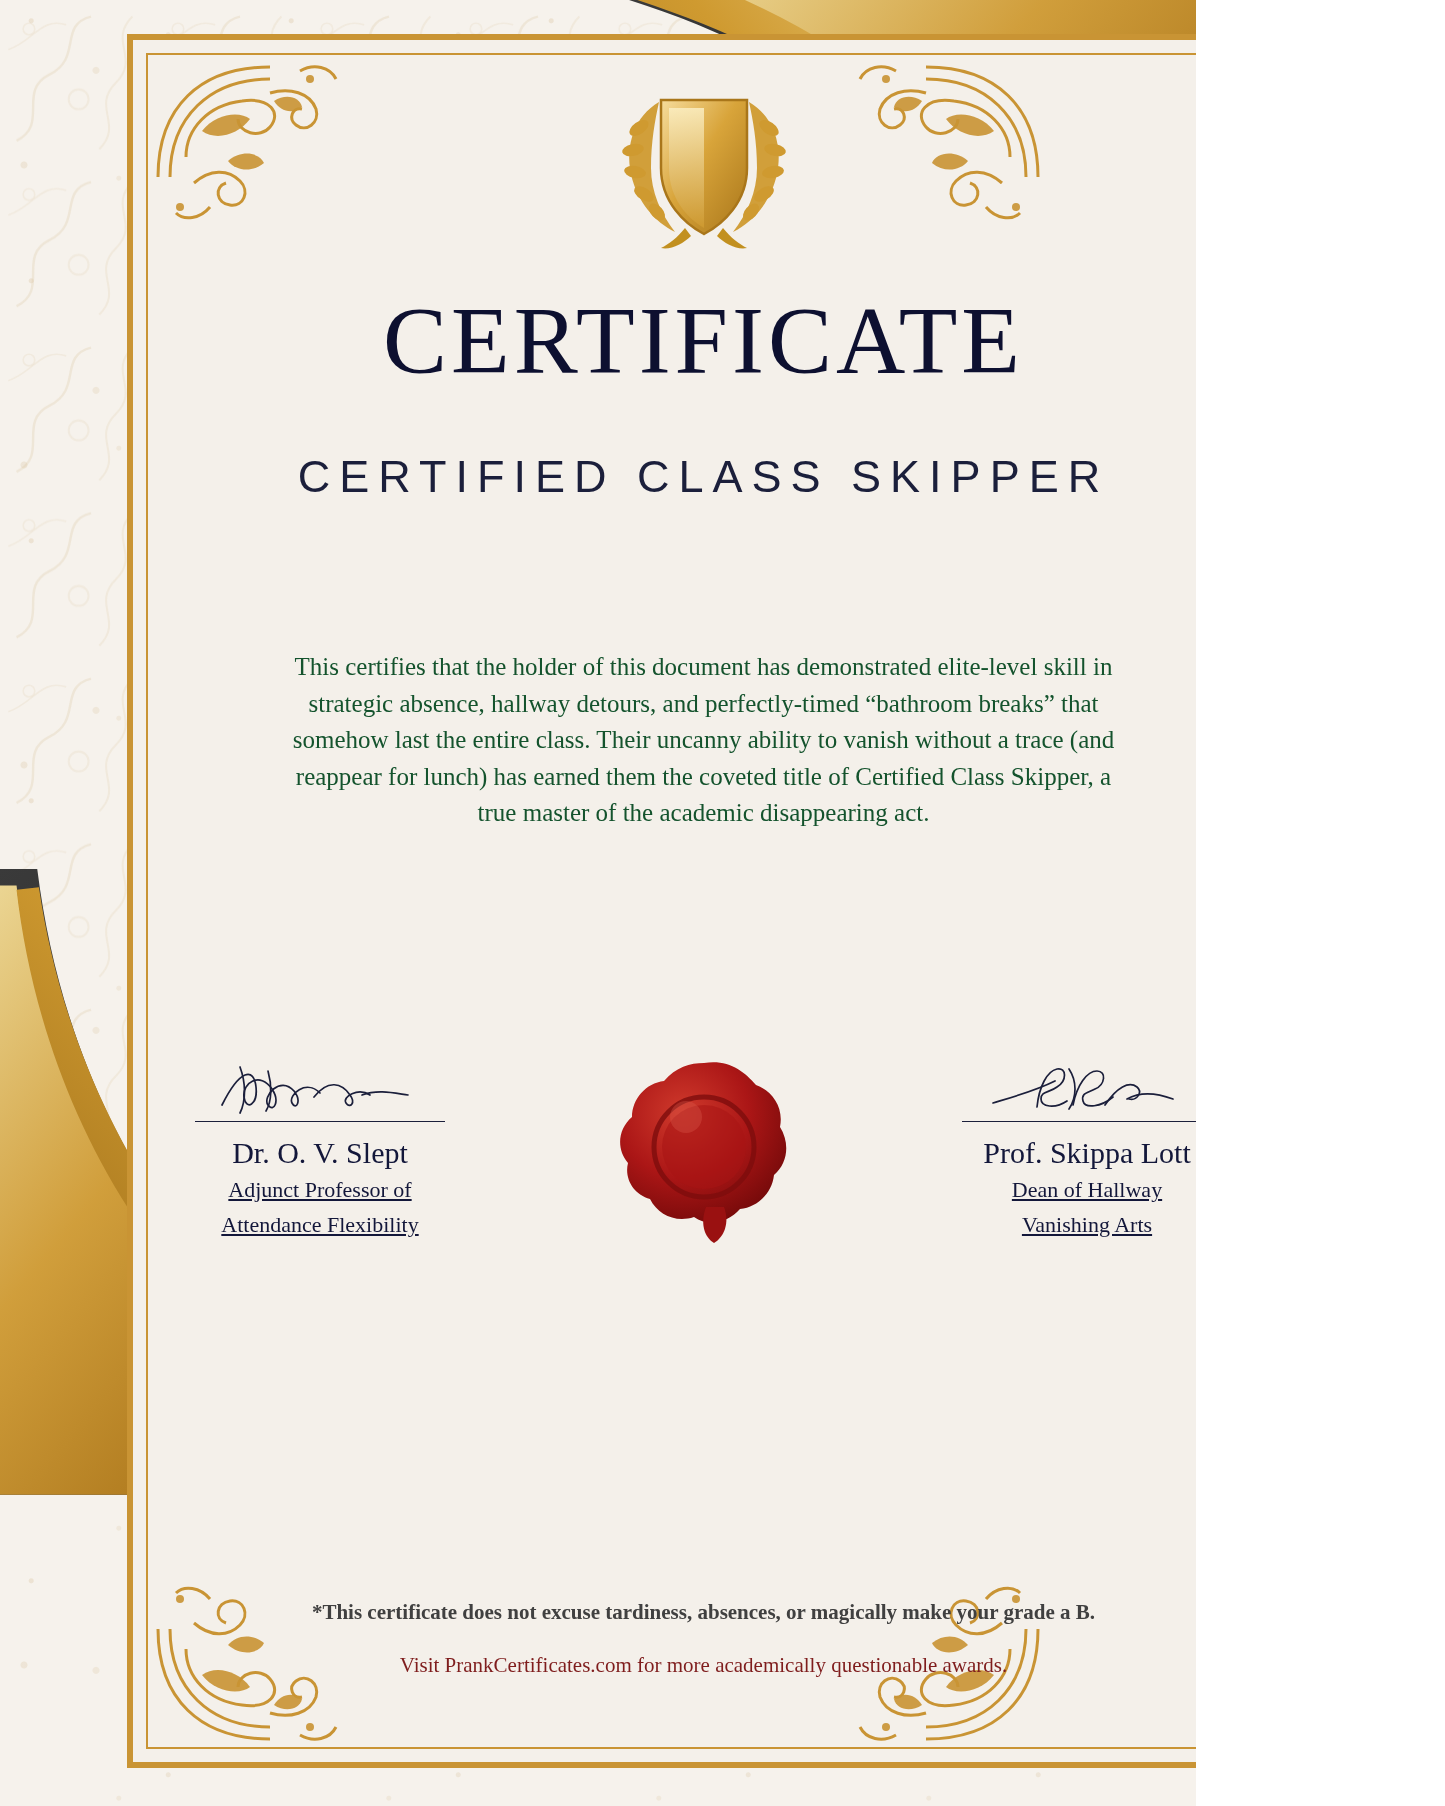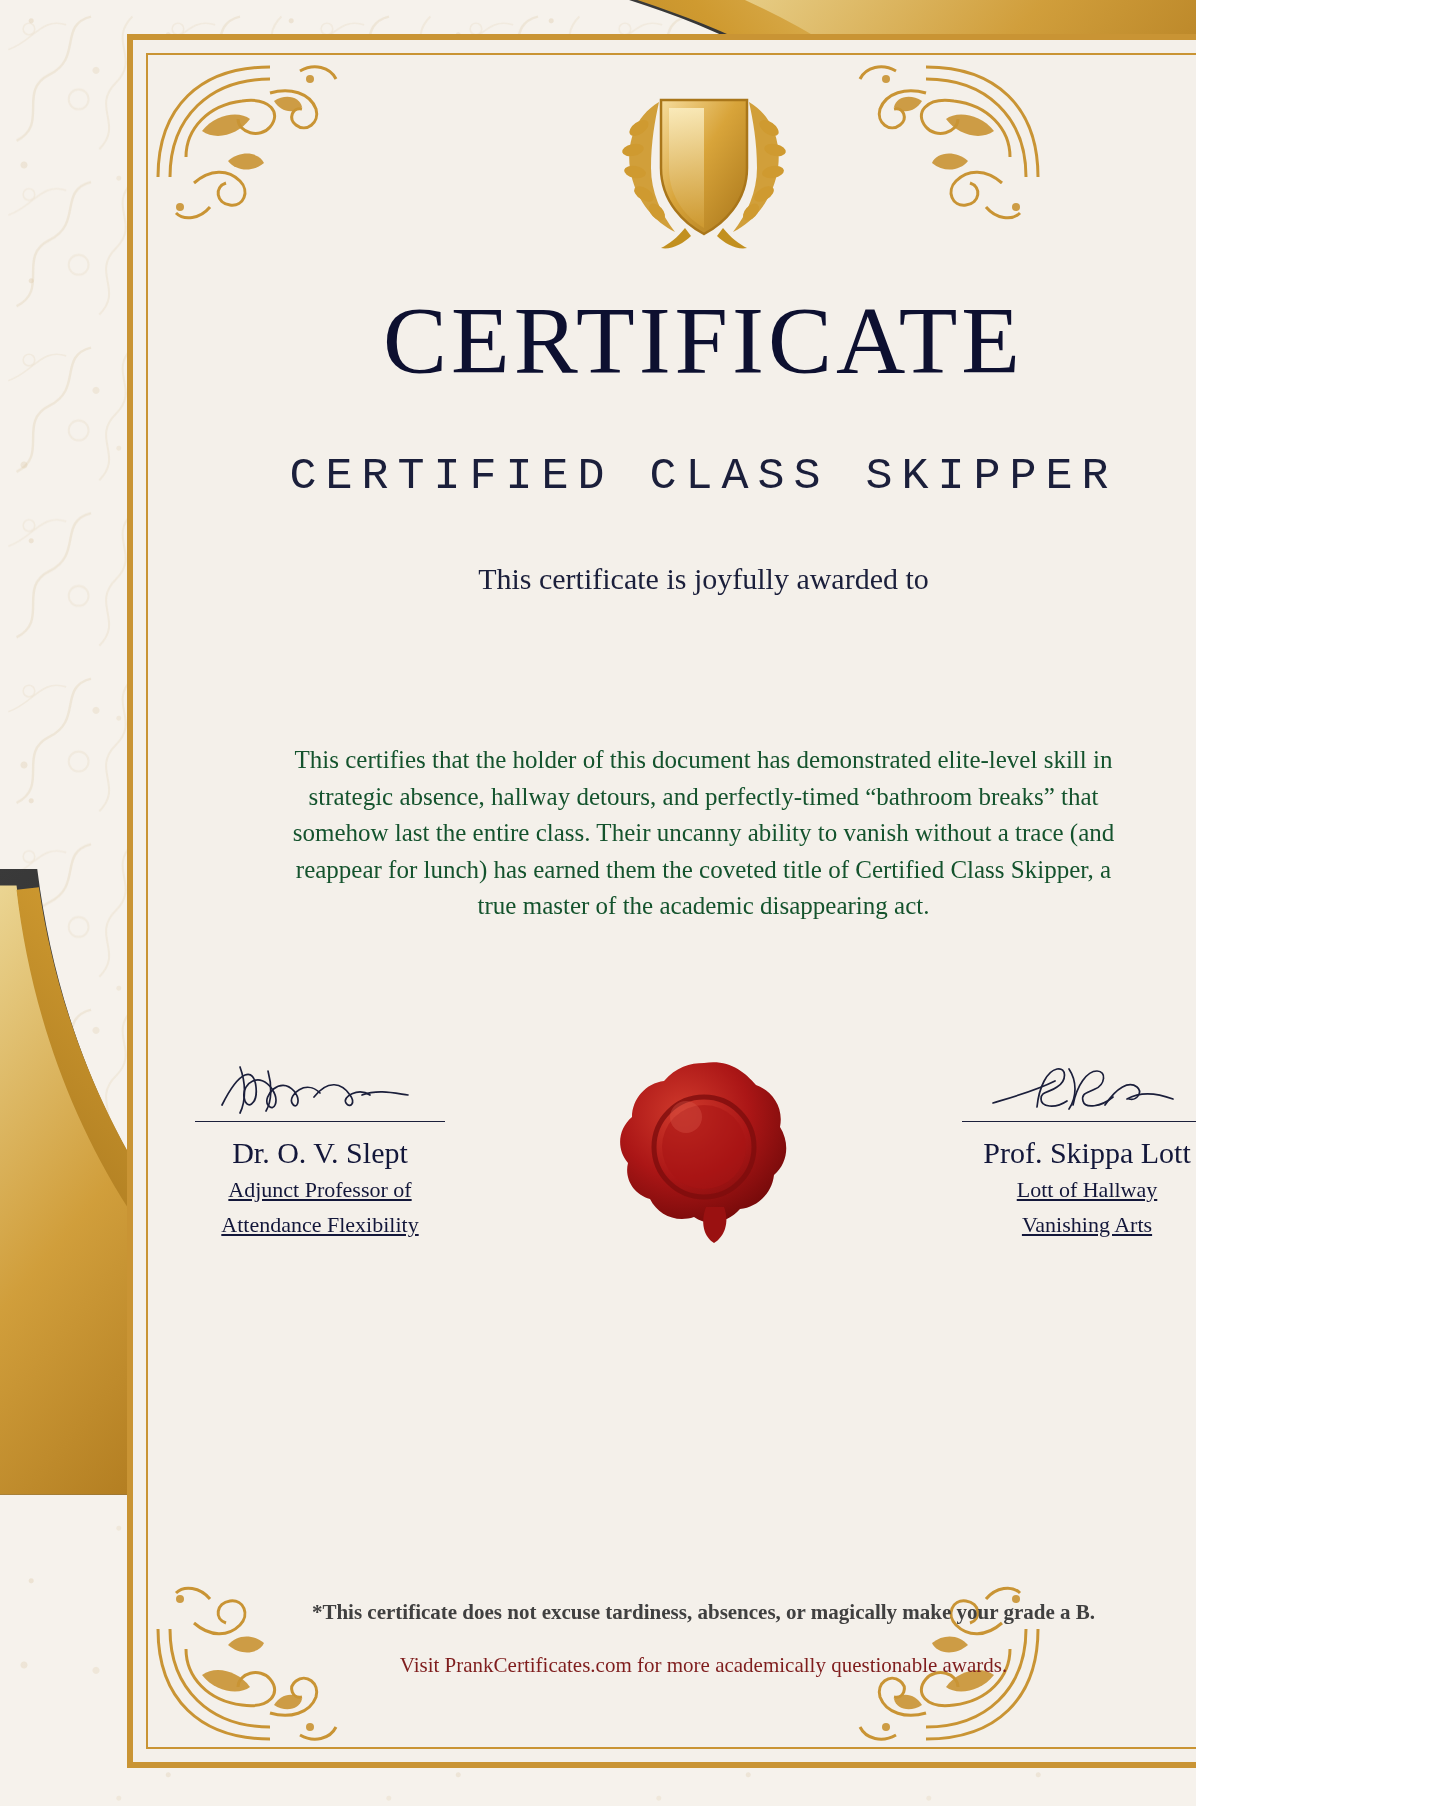--- a/index.html
+++ b/index.html
@@ -86,21 +86,21 @@
     font-family: "Liberation Serif", serif;
     font-size: 96px;
     letter-spacing: 4px;
     color: #0d1030;
     margin: 32px 0 0;
     font-weight: 400;
     line-height: 1;
   }
 
   .subtitle {
-    font-family: Liberation Mono, monospace;
+    font-family: Liberation Sans, sans-serif;
     font-size: 45px;
     letter-spacing: 9px;
     color: #1b1f3b;
     margin: 62px 0 0;
     font-weight: 400;
   }
 
   .awarded-to {
     font-family: "Liberation Serif", serif;
     font-size: 30px;
@@ -346,21 +346,20 @@
 
       <path d="M62,18 L148,18 L148,86 C148,120 124,142 105,152 C86,142 62,120 62,86 Z" fill="url(#shieldg)"></path>
       <path d="M70,26 L105,26 L105,146 C88,136 70,116 70,86 Z" fill="url(#shieldg2)" opacity="0.85"></path>
       <path d="M62,18 L148,18 L148,86 C148,120 124,142 105,152 C86,142 62,120 62,86 Z" fill="none" stroke="#a9761a" stroke-width="2.5"></path>
     </svg>
 
     <h1 class="title">CERTIFICATE</h1>
 
     <h2 class="subtitle">CERTIFIED CLASS SKIPPER</h2>
 
-    <p class="awarded-to">This certificate is joyfully awarded to</p>
 
     <div class="recipient-line"></div>
 
     <p class="body-text">This certifies that the holder of this document has demonstrated elite-level skill in strategic absence, hallway detours, and perfectly-timed “bathroom breaks” that somehow last the entire class. Their uncanny ability to vanish without a trace (and reappear for lunch) has earned them the coveted title of Certified Class Skipper, a true master of the academic disappearing act.</p>
   </div>
 
   <div class="sig-row">
 
     <div class="sig-block">
       <div class="sig-mark">
@@ -405,21 +404,21 @@
             <path d="M60,46 C62,26 70,10 80,8 C90,6 90,20 80,26 C72,32 64,30 64,38 C64,46 78,48 90,40"></path>
             <path d="M96,44 C100,24 110,10 120,10 C130,10 128,24 118,28 C110,32 104,32 106,40 C108,48 124,46 136,36"></path>
             <path d="M128,44 C140,26 152,20 160,26 C166,31 160,40 152,38"></path>
             <path d="M150,38 C164,30 180,32 196,38"></path>
             <path d="M92,8 C100,20 100,36 92,48"></path>
           </g>
         </svg>
       </div>
       <div class="sig-rule"></div>
       <div class="sig-name">Prof. Skippa Lott</div>
-      <div class="sig-role">Lott of Hallway</div>
+      <div class="sig-role">Dean of Hallway</div>
       <div class="sig-role">Vanishing Arts</div>
     </div>
   </div>
 
   <div class="footer">
     <div class="disclaimer">*This certificate does not excuse tardiness, absences, or magically make your grade a B.</div>
     <div class="footer-link">Visit PrankCertificates.com for more academically questionable awards.</div>
   </div>
 
 </div>

